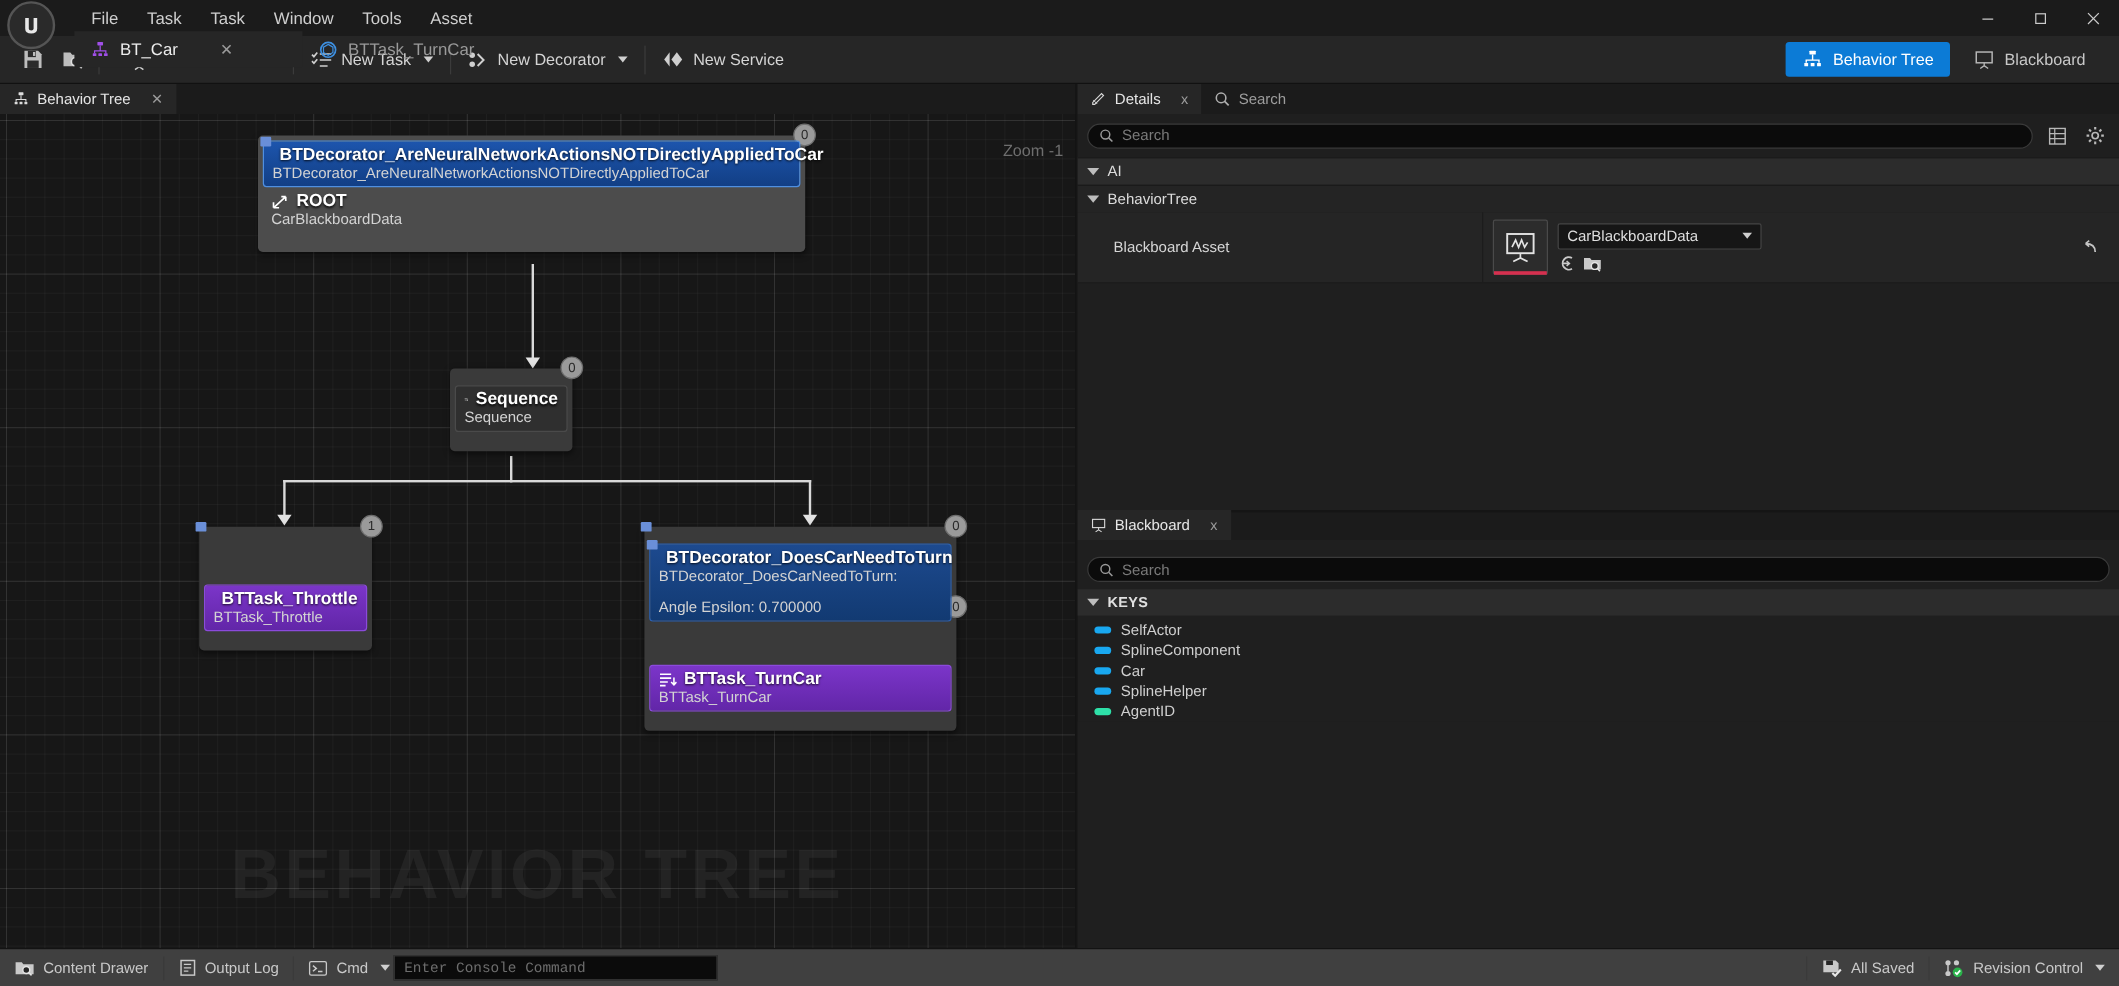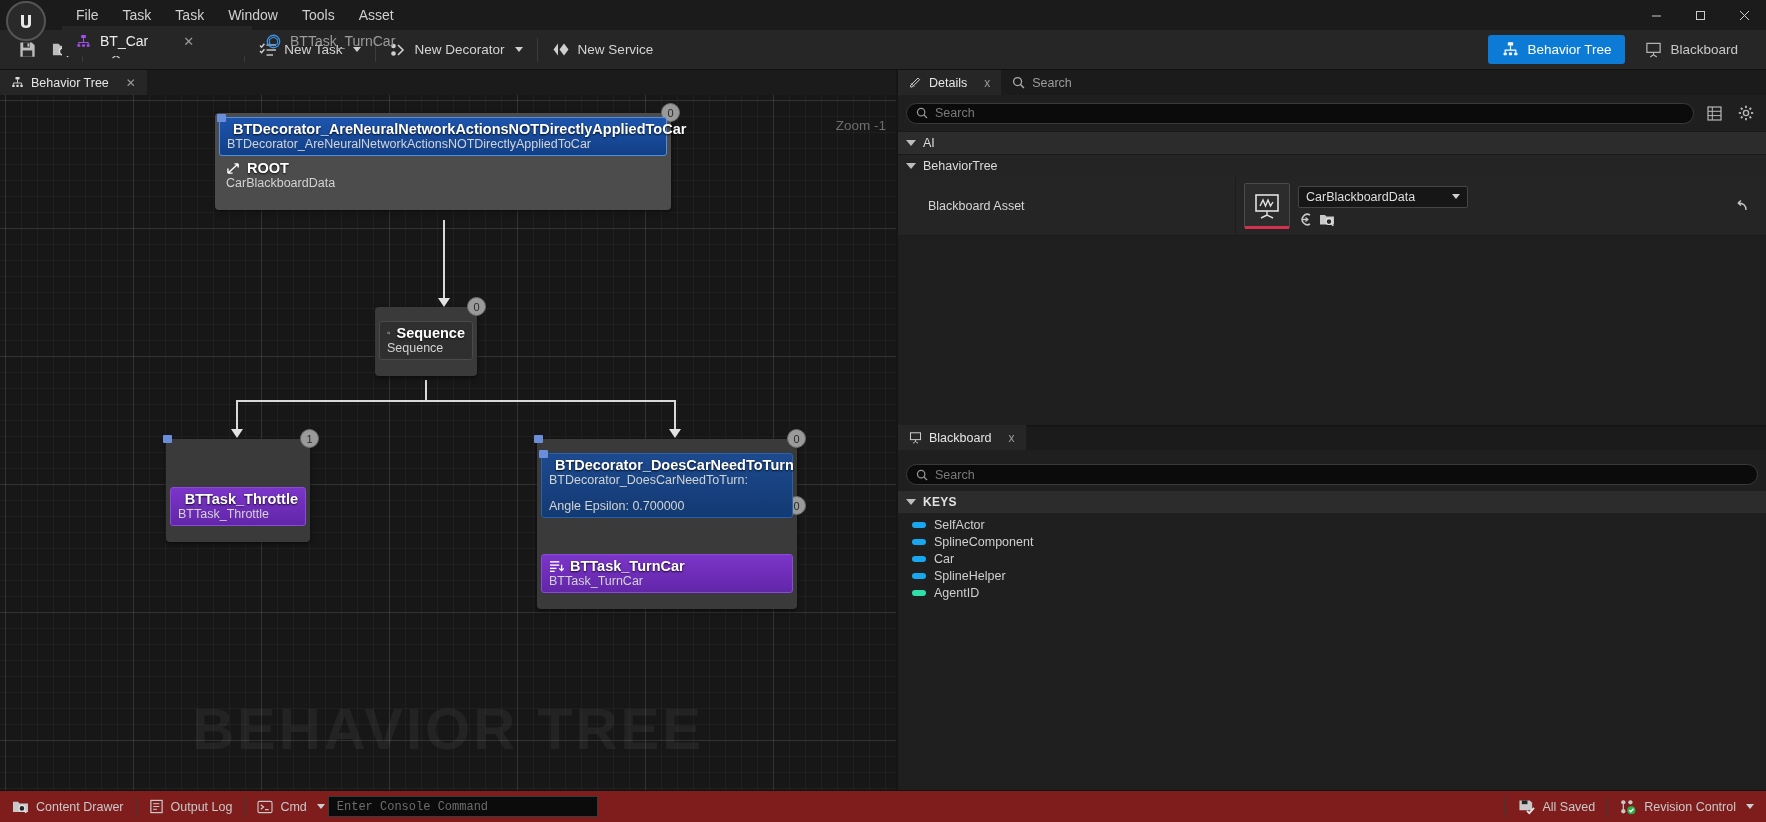--- a/index.html
+++ b/index.html
@@ -129,21 +129,21 @@
   
   .bbsearch { padding:14px 8px 6px 8px; background:#1f1f1f; }
   .bbsearchbox { display:flex;align-items:center;gap:7px; background:#0b0b0b; border:1px solid #3a3a3a;
                  border-radius:11px; height:21px; padding:0 9px; font-size:12.5px; color:#7a7a7a; }
   .keyshdr { display:flex;align-items:center;gap:7px; height:22px; padding-left:8px; background:#2c2c2c;
              font-size:12px; font-weight:bold; color:#e0e0e0; letter-spacing:.3px;}
   .keyrow { display:flex; align-items:center; gap:8px; height:17px; padding-left:14px; font-size:12.5px; color:#cfcfcf;}
   .keydot { width:14px;height:6px;border-radius:3px; flex:none; }
 
   
-  .statusbar { height:32px; background:#7f1d1d; display:flex; align-items:center; flex:none; border-top:1px solid #131313; }
+  .statusbar { height:32px; background:#404040; display:flex; align-items:center; flex:none; border-top:1px solid #131313; }
   .sb-item { display:flex;align-items:center; gap:7px; padding:0 12px; height:32px; font-size:12.5px; color:#c9c9c9; }
   .sb-sep { width:1px;height:20px;background:#3a3a3a; }
   .console { flex:1; max-width:270px; height:21px; background:#0b0b0b; border:1px solid #3a3a3a;
              display:flex;align-items:center; padding:0 8px; font-size:12px; color:#6d6d6d;
              font-family:"Liberation Mono", monospace; }
   .sb-spacer { flex:1; }
   svg { display:block; }
 </style>
 </head>
 <body>

